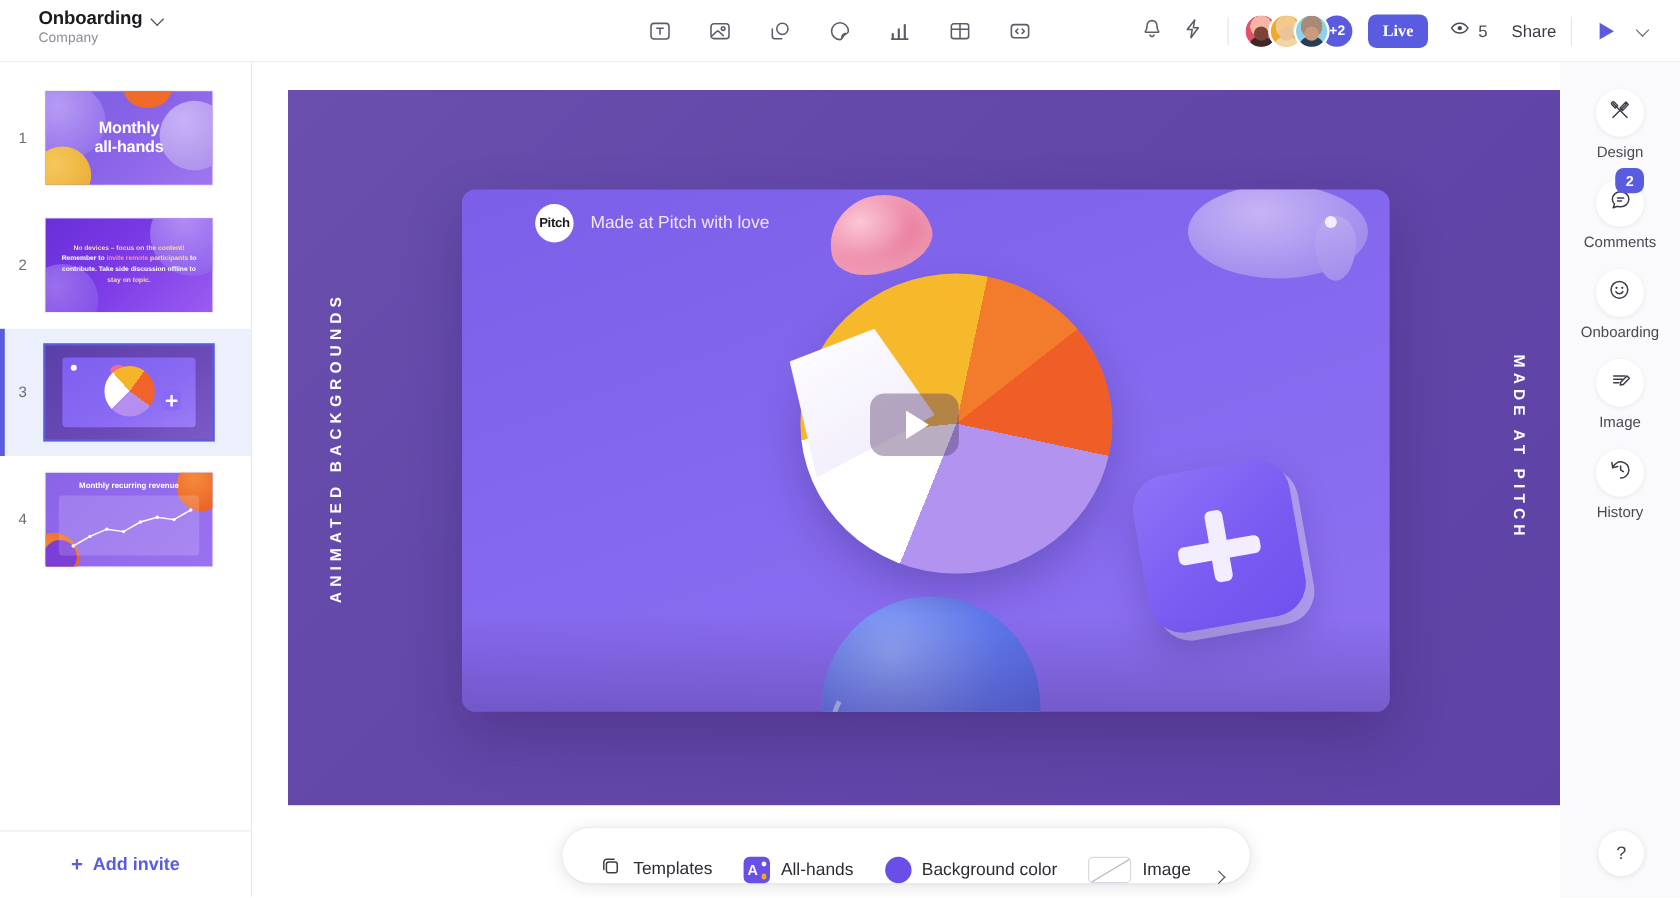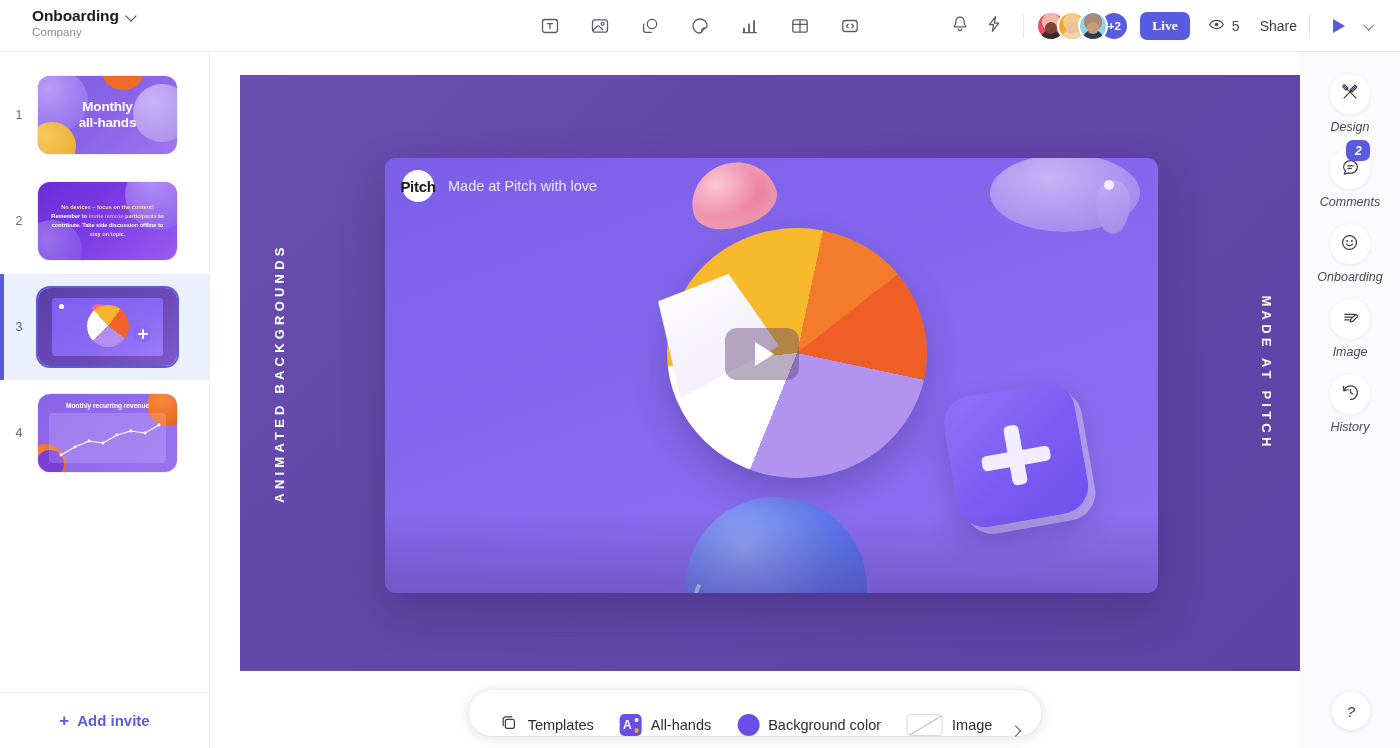--- a/index.html
+++ b/index.html
@@ -110,21 +110,21 @@
     height: 106px; padding-left: 0px; cursor: pointer;
   }
   .slide-row.selected { background: #eceffc; }
   .slide-row.selected::before {
     content: ""; position: absolute; left: 0; top: 0; bottom: 0; width: 4px; background: #5a5ce0;
   }
   .slide-num {
     width: 38px; text-align: center; font-size: 12.5px; color: #6b6b78;
   }
   .thumb {
-    width: 139px; height: 78px; border-radius: 12px; position: relative; overflow: hidden;
+    width: 139px; height: 78px; border-radius: 0; position: relative; overflow: hidden;
     box-shadow: 0 0 0 1px rgba(0,0,0,.06);
   }
   .slide-row.selected .thumb { box-shadow: 0 0 0 2px #5a5ce0; }
 
   
   .t1 { background: linear-gradient(135deg,#7b5fe0 0%,#8a63e8 50%,#9f76f0 100%); }
   .t1 .blob-a { position: absolute; width: 62px; height: 62px; border-radius: 50%;
     background: radial-gradient(circle at 35% 30%, #b79bf5, #8b68e8); left: -12px; top: -6px; }
   .t1 .blob-b { position: absolute; width: 48px; height: 48px; border-radius: 50%;
     background: radial-gradient(circle at 35% 30%, #f5c85c, #e8a82c); left: -10px; bottom: -16px; }
@@ -215,21 +215,21 @@
   .inner-card {
     position: absolute; left: 145px; top: 83px; width: 773px; height: 435px;
     border-radius: 11px; overflow: hidden;
     background: linear-gradient(160deg, #7b5fe8 0%, #8468ee 45%, #8d72f2 100%);
     box-shadow: 0 18px 44px rgba(40,20,80,.28);
   }
   .card-head { position: absolute; left: 17px; top: 12px; display: flex; align-items: center; gap: 14px; z-index: 6; }
   .pitch-logo {
     width: 32px; height: 32px; border-radius: 50%; background: #fff;
     display: flex; align-items: center; justify-content: center;
-    font-size: 15px; font-weight: bold; color: #1b1b1f; letter-spacing: -.3px;
+    font-size: 11px; font-weight: bold; color: #1b1b1f; letter-spacing: -.3px; margin-left: 44px;
   }
   .card-caption { color: #ece6ff; font-size: 14.5px; }
 
   .sh-pink {
     position: absolute; left: 305px; top: 5px; width: 86px; height: 64px;
     border-radius: 50% 50% 45% 45% / 62% 62% 38% 38%;
     background: radial-gradient(ellipse at 35% 28%, #fbc7d6 0%, #f19ab5 38%, #e2557e 88%);
     transform: rotate(-16deg);
     box-shadow: inset -6px -8px 14px rgba(255,255,255,.35);
   }
@@ -339,21 +339,20 @@
     content: ""; position: absolute; left: 0; top: 0; width: 7px; height: 7px;
     border-right: 1.7px solid #52525e; border-top: 1.7px solid #52525e;
     transform: rotate(45deg);
   }
 
   
   .rail {
     position: absolute; right: 0; top: 52px; width: 100px; height: 696px;
     background: #fafafc; display: flex; flex-direction: column; align-items: center;
     padding-top: 22px;
-    font-style: italic;
   }
   .rail-item { display: flex; flex-direction: column; align-items: center; margin-bottom: 15px; cursor: pointer; position: relative; }
   .rail-circle {
     width: 40px; height: 40px; border-radius: 50%; background: #ffffff;
     display: flex; align-items: center; justify-content: center;
     box-shadow: 0 1px 4px rgba(20,20,40,.07);
   }
   .rail-pill {
     width: 40px; border-radius: 20px; background: #ffffff;
     display: flex; flex-direction: column; align-items: center; gap: 2px;

